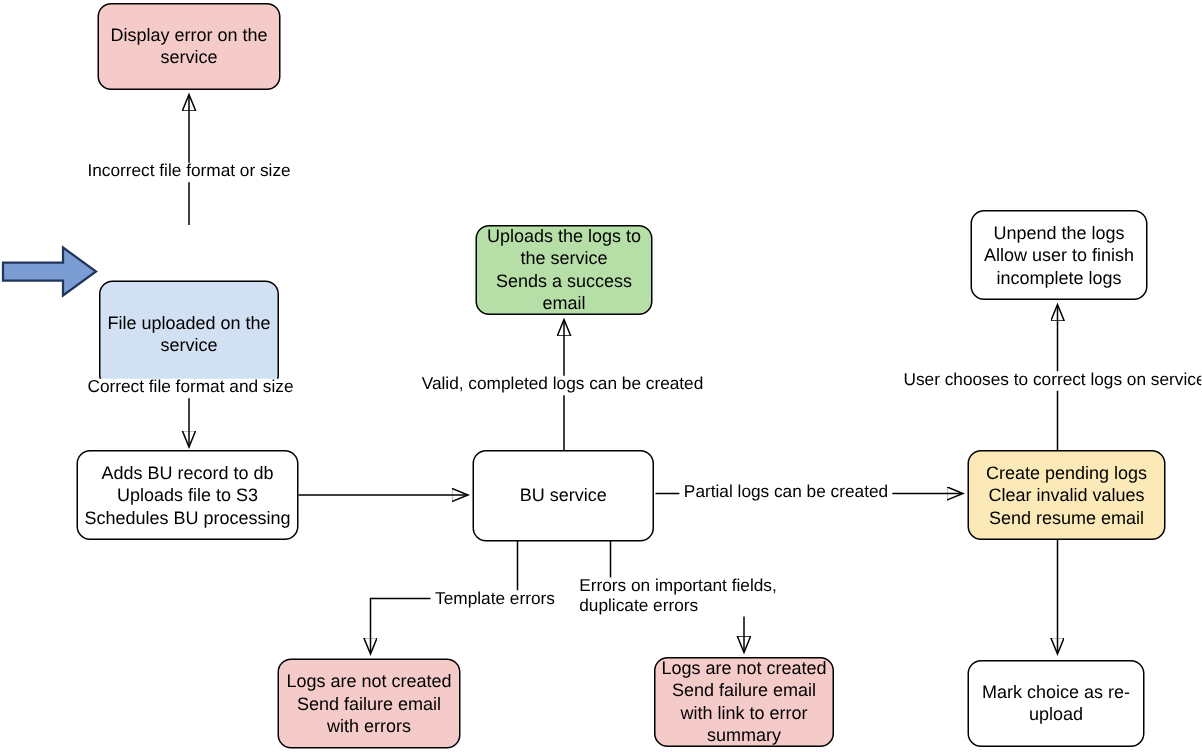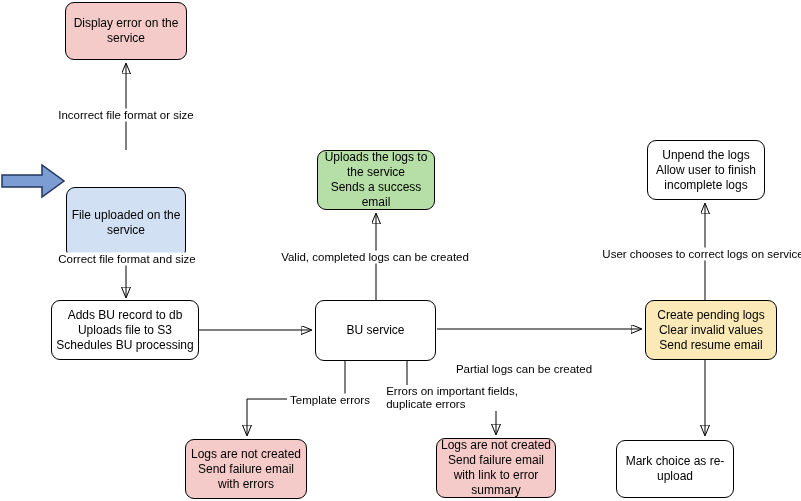--- a/index.html
+++ b/index.html
@@ -90,30 +90,30 @@
 summary</div>
 
   <div class="node" style="left: 645px; top: 300px; width: 132px; height: 60px; background-color: rgb(251, 234, 183);">Create pending logs
 Clear invalid values
 Send resume email</div>
 
   <div class="node" style="left: 647px; top: 140px; width: 118px; height: 60px; background-color: rgb(255, 255, 255);">Unpend the logs
 Allow user to finish
 incomplete logs</div>
 
-  <div class="node" style="left: 616px; top: 440px; width: 118px; height: 58px; background-color: rgb(255, 255, 255); text-align: center;">Mark choice as re-
+  <div class="node" style="left: 645px; top: 440px; width: 118px; height: 58px; background-color: rgb(255, 255, 255); text-align: center;">Mark choice as re-
 upload</div>
 
   <span class="edge-label" style="left:126px;top:115px;">Incorrect file format or size</span>
 
   <span class="edge-label" style="left:127px;top:259px;">Correct file format and size</span>
 
   <span class="edge-label" style="left:375px;top:257px;">Valid, completed logs can be created</span>
 
-  <span class="edge-label" style="left:524px;top:329px;margin-top:40px;">Partial logs can be created</span>
+  <span class="edge-label" style="left:524px;top:329px;">Partial logs can be created</span>
 
   <span class="edge-label" style="left:330px;top:400px;">Template errors</span>
 
   <span class="edge-label multiline" style="left:452px;top:398px;">Errors on important fields,
 duplicate errors</span>
 
   <span class="edge-label" style="left:703px;top:254px;">User chooses to correct logs on service</span>
 
 
 </div>

